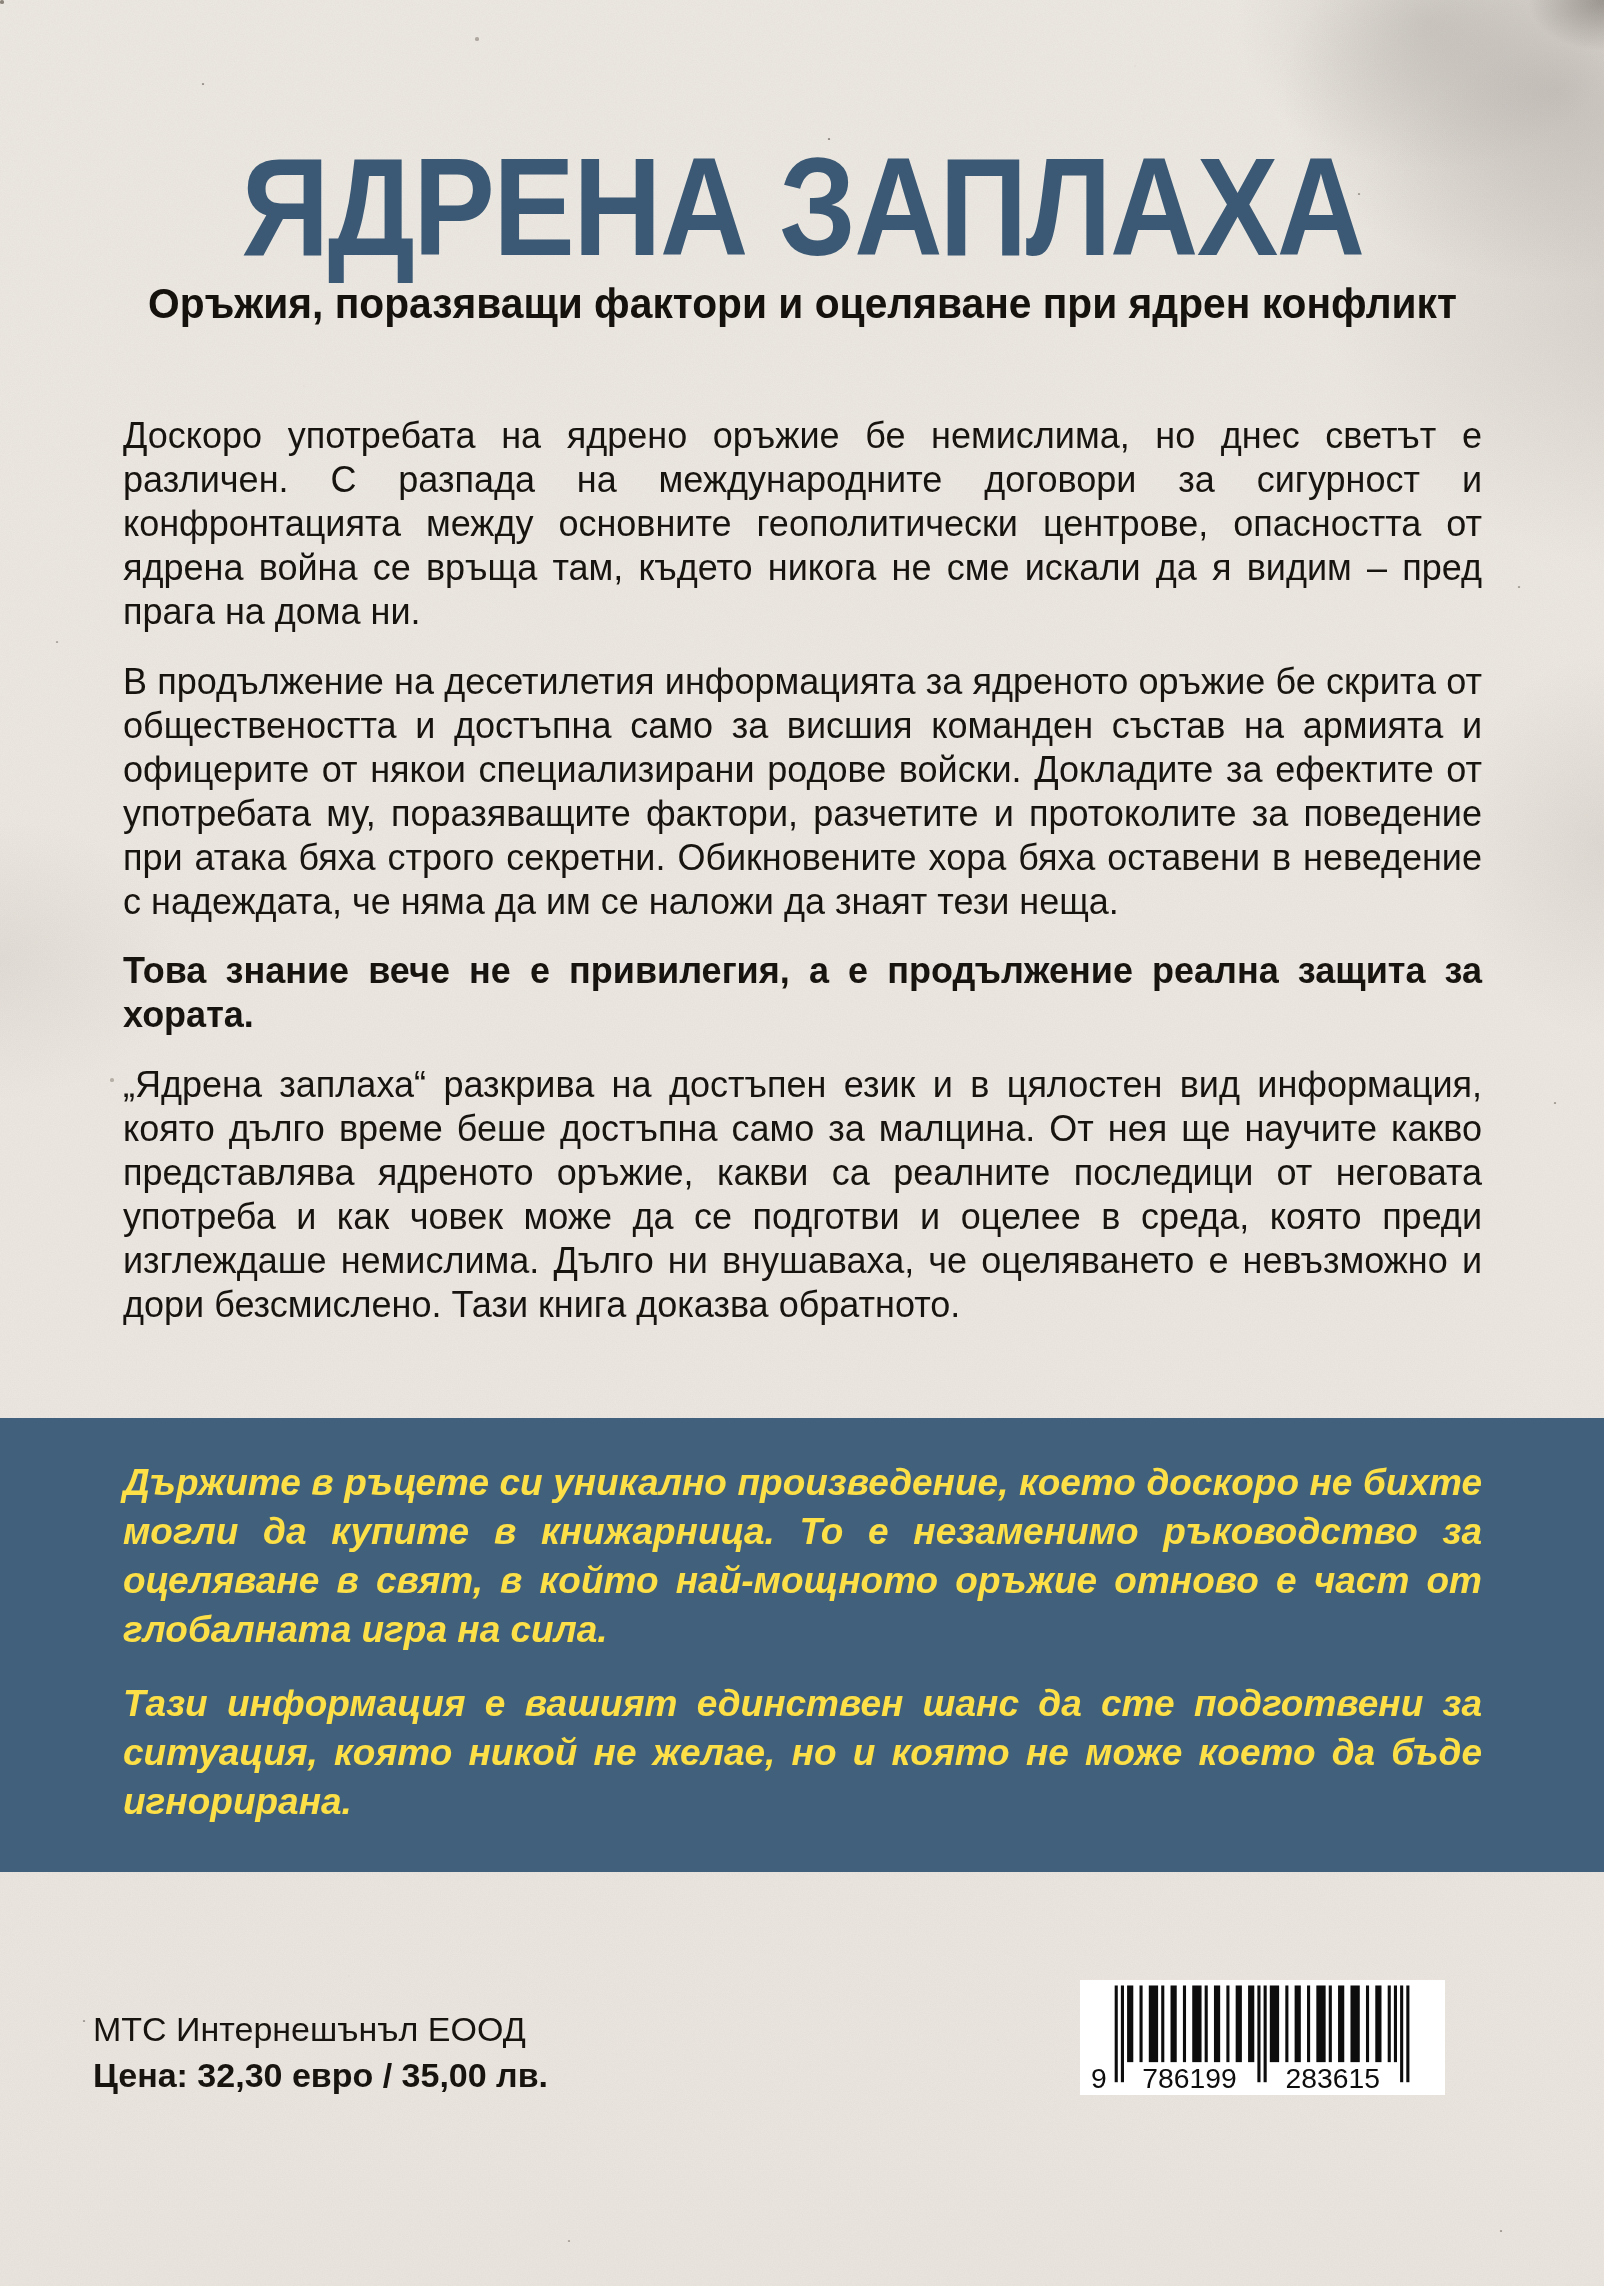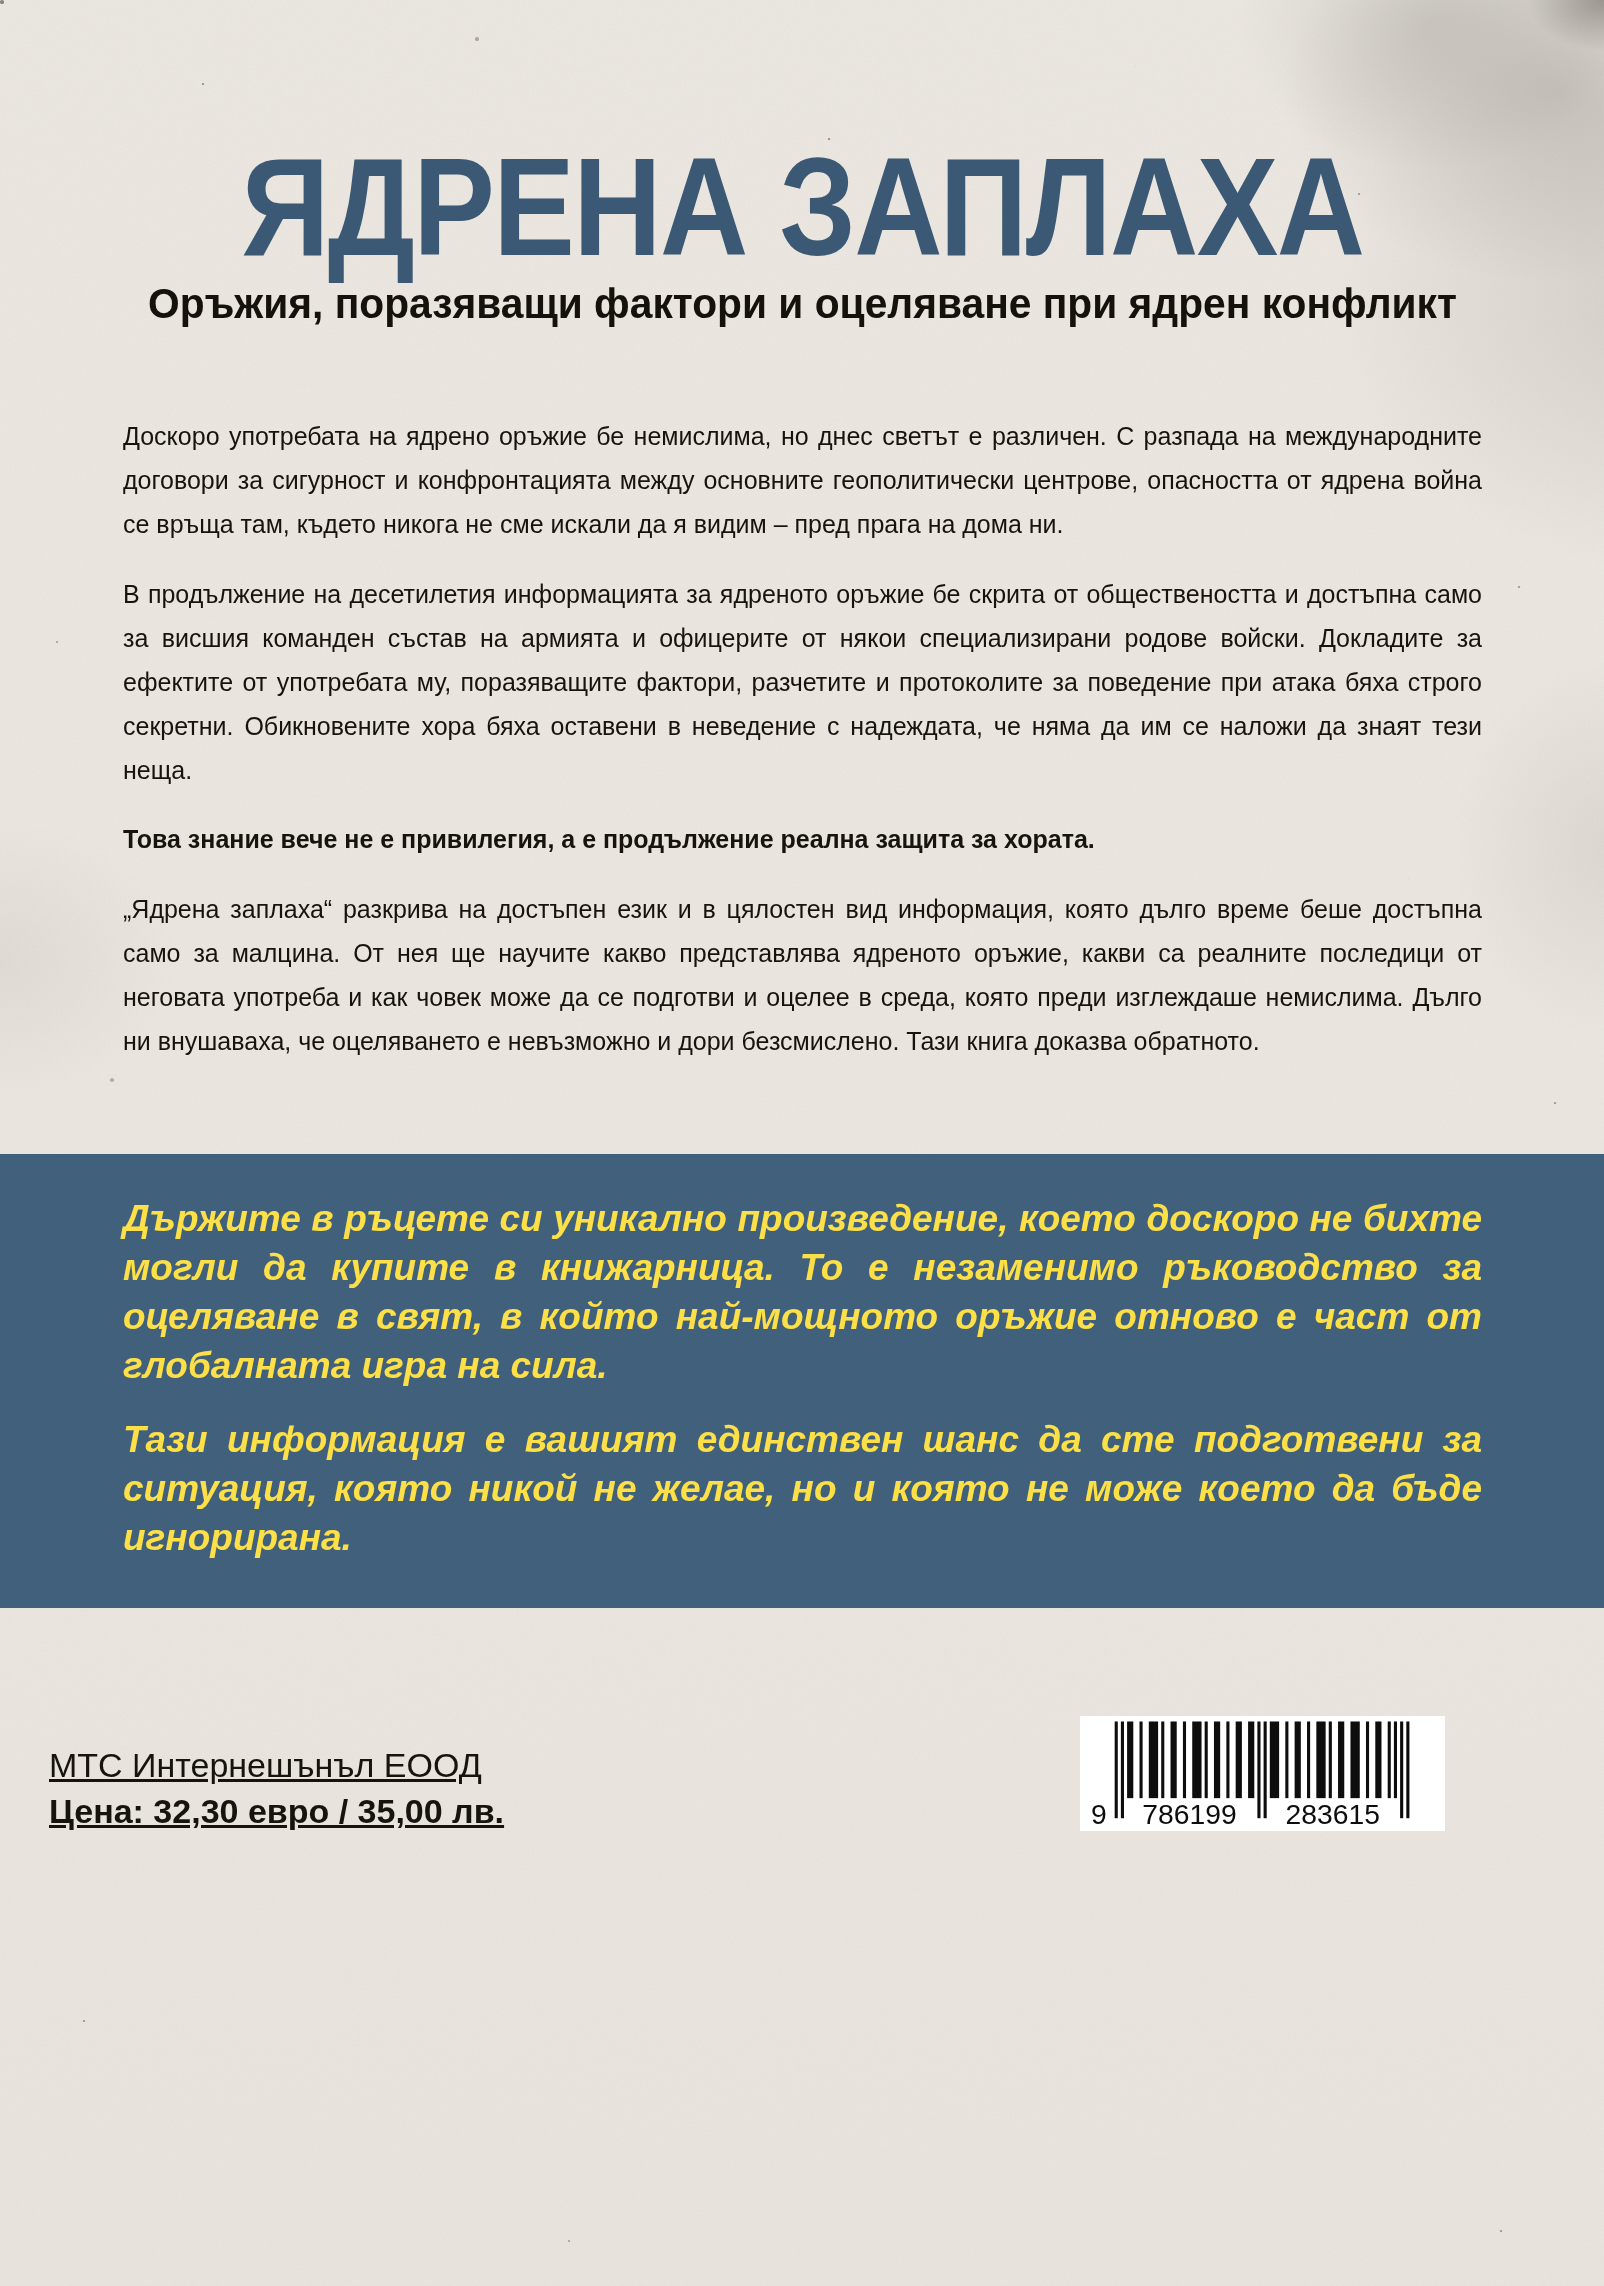--- a/index.html
+++ b/index.html
@@ -53,40 +53,40 @@
     font-size:42px;line-height:1.15;
     font-weight:bold;color:#15110d;
     transform:scaleX(.97);transform-origin:50% 50%;
     white-space:nowrap;
   }
   .body-block{
     margin:86px 123px 0 123px;
   }
   .body-block p{
     margin:0 0 25.6px 0;
-    font-size:25px;line-height:44px;
+    font-size:36px;line-height:44px;
     text-align:justify;
   }
   .body-block p.emph{font-weight:bold;}
   .band{
     margin-top:91px;
     background:#41607b;
     padding:40px 123px 46px 123px;
     color:#fde047;
   }
   .band p{
     margin:0 0 25.6px 0;
     font-size:37px;line-height:49px;
     font-weight:bold;font-style:italic;
     text-align:justify;
   }
   .band p:last-child{margin-bottom:0;}
   .footer{
-    margin:108px 123px 0 49px;
-    display:flex;justify-content:space-between;align-items:flex-end;text-decoration:underline;
+    margin:108px 123px 0 93px;
+    display:flex;justify-content:space-between;align-items:flex-end;
   }
   .imprint div{font-size:34px;line-height:46px;}
   .imprint .price{font-weight:bold;}
   .barcode-wrap{margin-right:37px;}
 </style>
 </head>
 <body>
 
 <div class="page">
   <svg class="noise" width="1605" height="2286" aria-hidden="true" viewBox="0 0 1756 2502">

